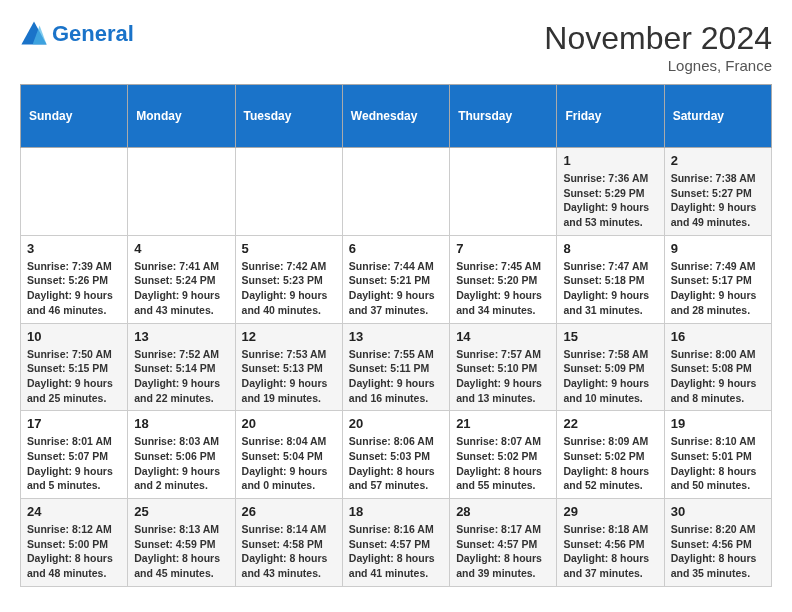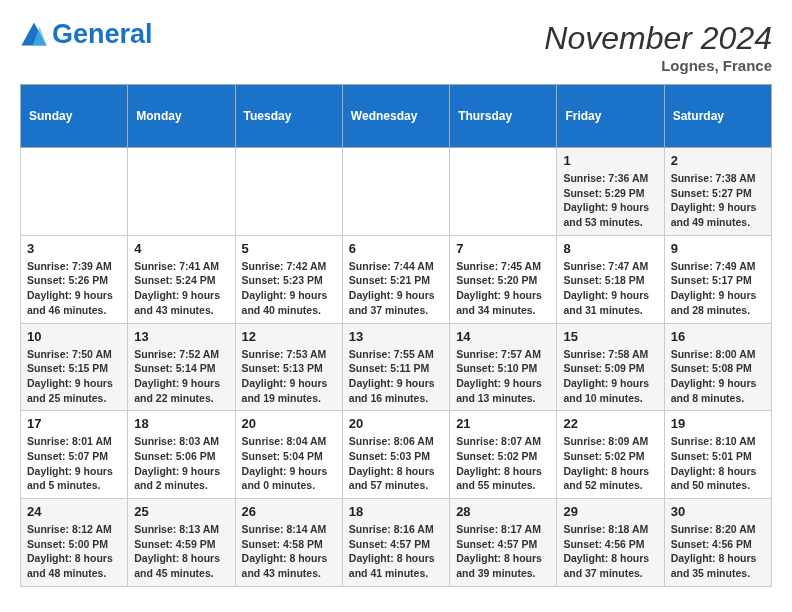--- a/index.html
+++ b/index.html
@@ -14,46 +14,44 @@
       display: flex;
       justify-content: space-between;
       align-items: flex-start;
       margin-bottom: 10px;
     }
     .logo {
       display: flex;
       align-items: center;
     }
     .logo-text {
-      font-size: 27px;
+      font-size: 22px;
       font-weight: bold;
       color: #333;
       line-height: 1.1;
     }
     .logo-text span {
       color: #1a73c9;
     }
     .logo-icon {
       width: 28px;
       height: 28px;
       margin-right: 4px;
     }
     .title-block {
       text-align: right;
     }
     .month-title {
       font-size: 32px;
       font-weight: normal;
       color: #333;
-      font-style: italic;
     }
     .location {
       font-size: 15px;
       color: #555;
-      font-weight: bold;
     }
     table {
       width: 100%;
       border-collapse: collapse;
       font-size: 11px;
     }
     thead tr th {
       background-color: #1a73c9;
       color: #fff;
       text-align: left;

